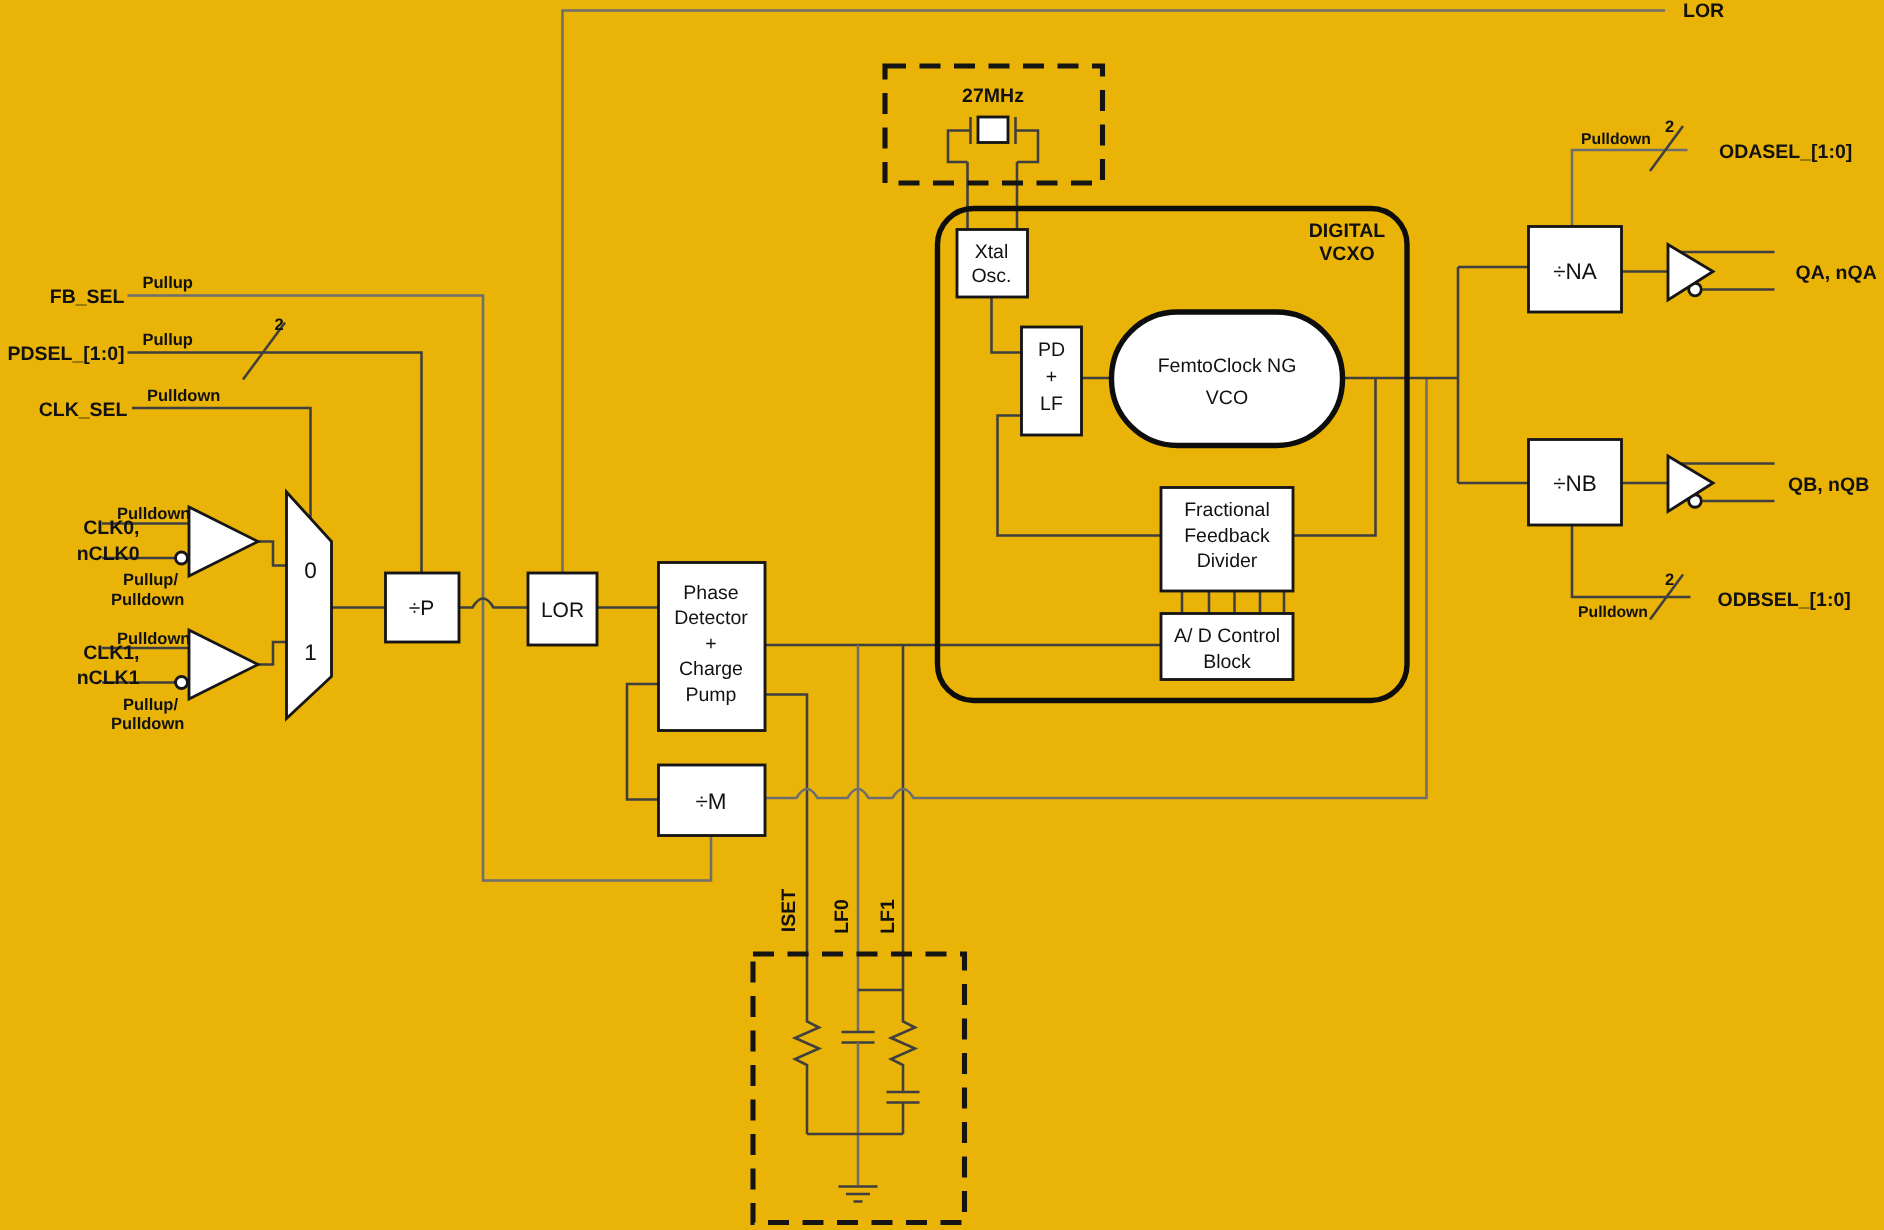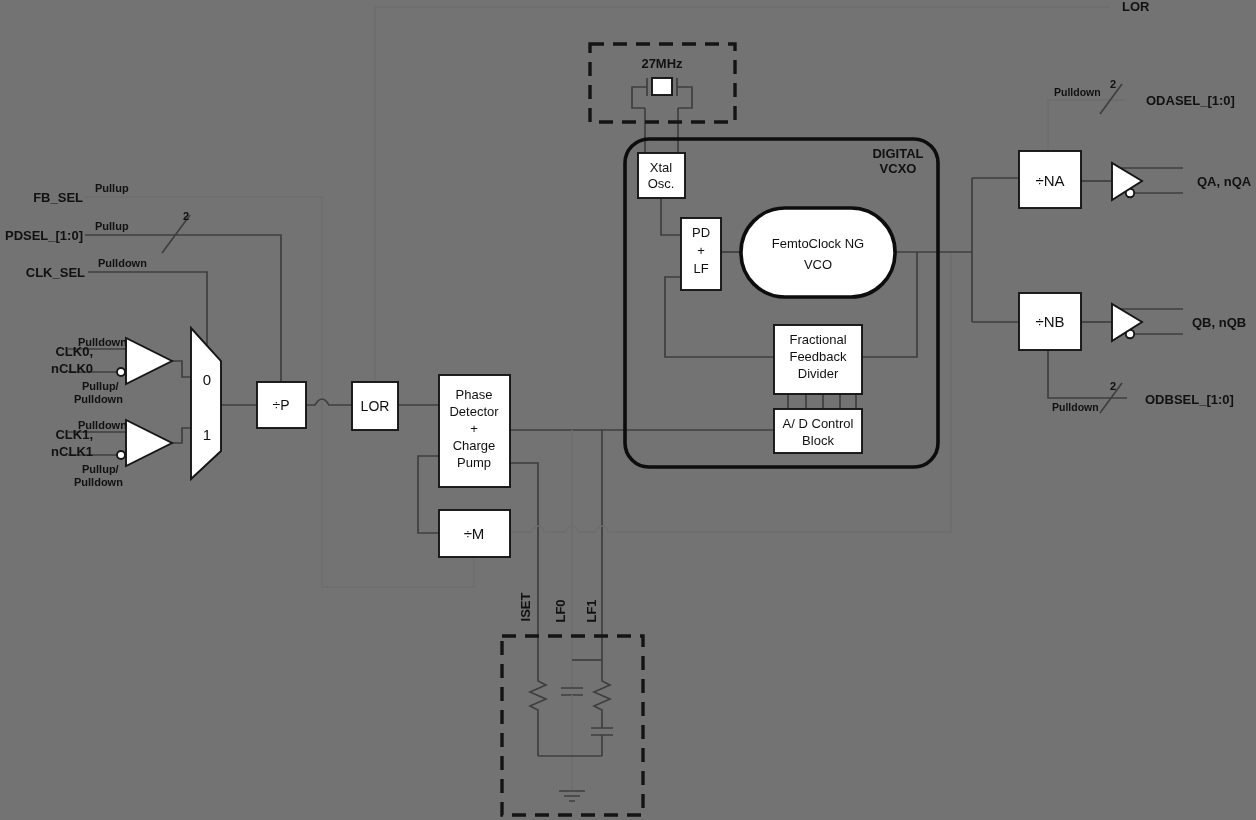--- a/index.html
+++ b/index.html
@@ -1,16 +1,16 @@
 <!DOCTYPE html>
 <html><head>
 <meta charset="utf-8">
 <style>
   html,body{margin:0;padding:0;background:#ffffff;}
-  .stage{width:1256px;height:820px;position:relative;background:#737373;}
+  .stage{width:1256px;height:820px;position:relative;background:#eab308;}
   svg{display:block;}
   .wire{fill:none;stroke:#3f3f3f;stroke-width:1.7;}
   .wire2{fill:none;stroke:#6e6e6e;stroke-width:1.7;}
   .box{fill:#fff;stroke:#161616;stroke-width:1.9;}
   .thick{fill:none;stroke:#0d0d0d;stroke-width:3.6;}
   .dashbox{fill:none;stroke:#141414;stroke-width:3.4;stroke-dasharray:14 9;}
   .txt{font-family:"Liberation Sans",sans-serif;fill:#111;font-size:13px;}
   .b{font-weight:bold;}
   .s11{font-size:11px;}
   .s10{font-size:10.5px;}

